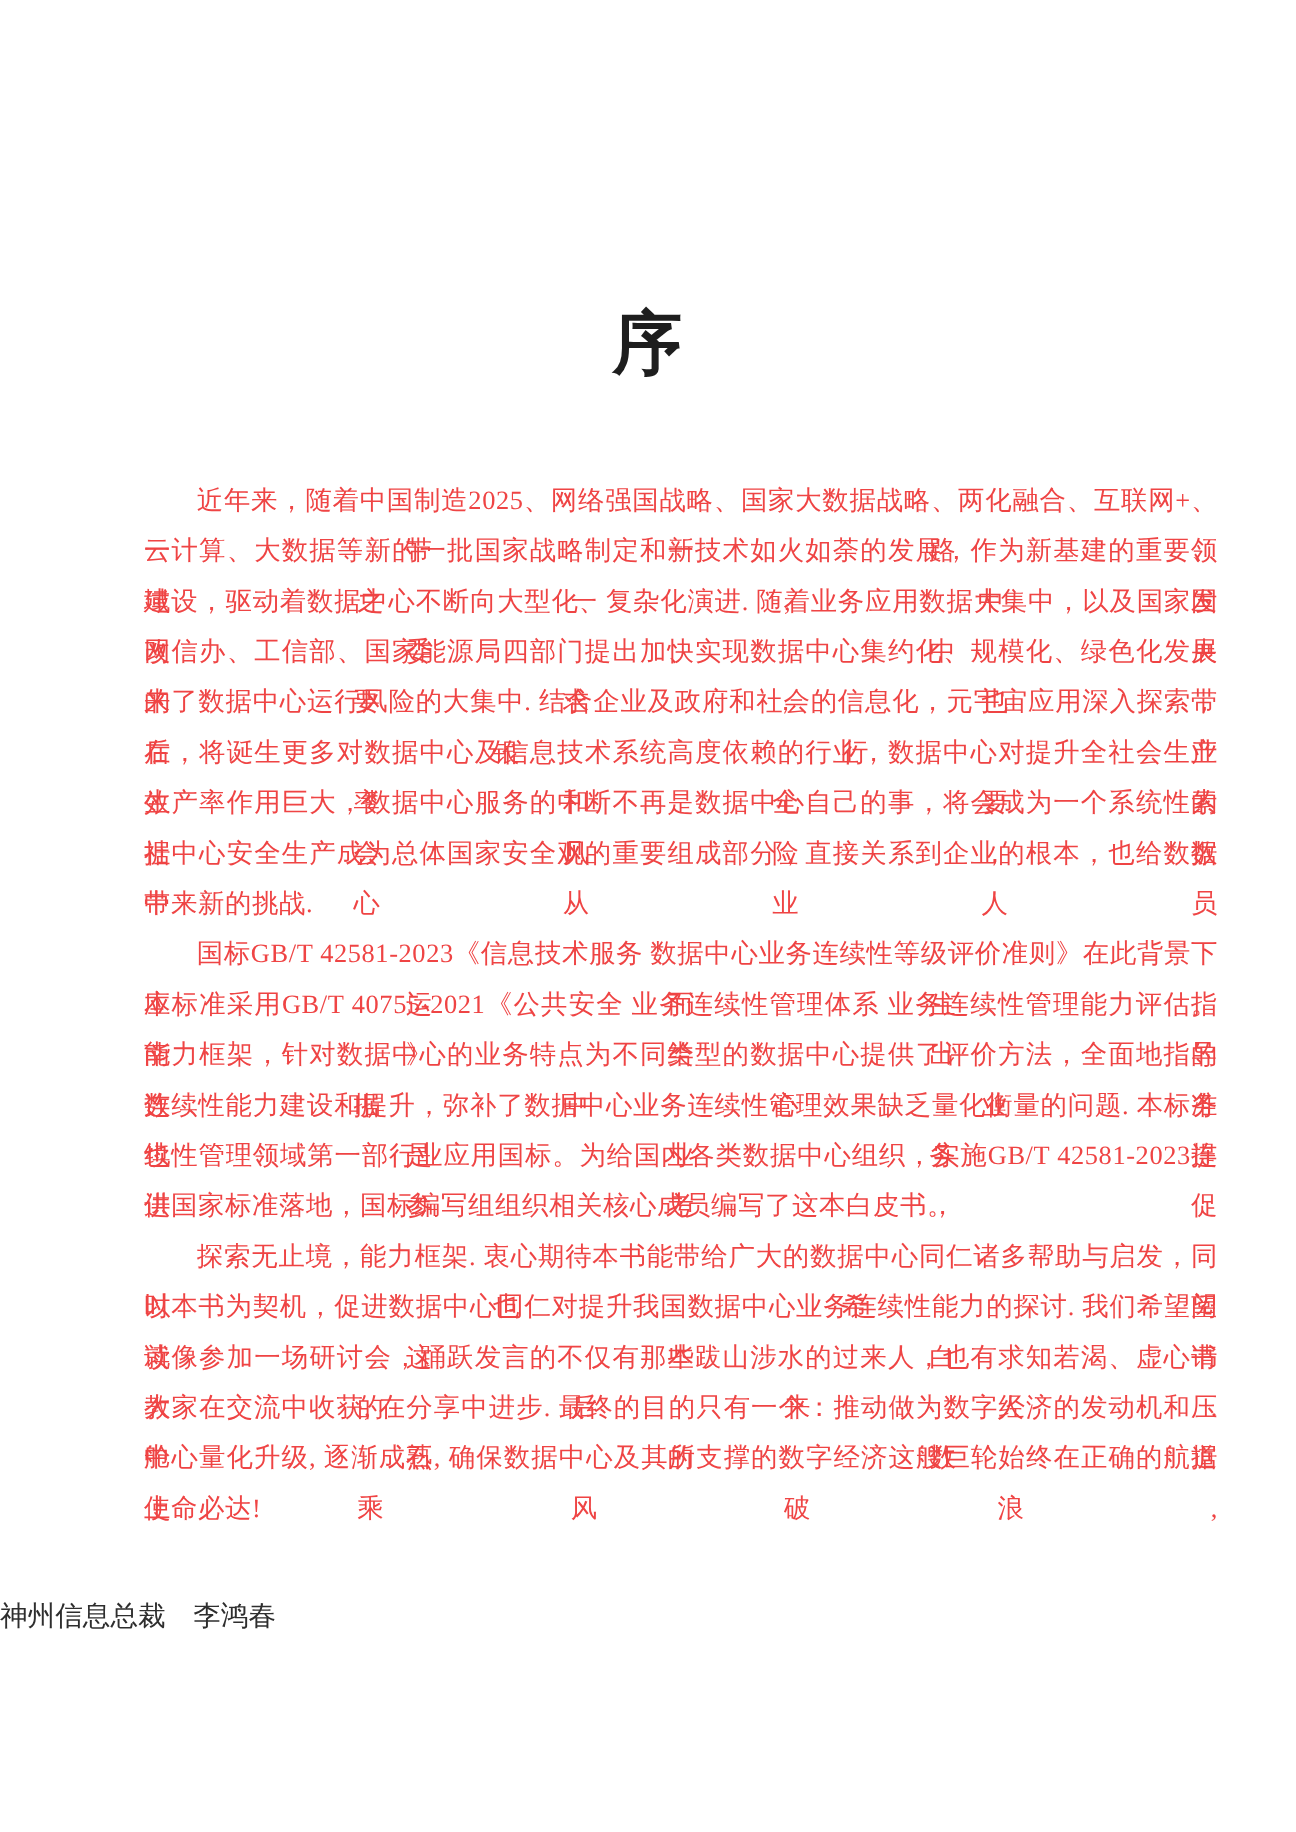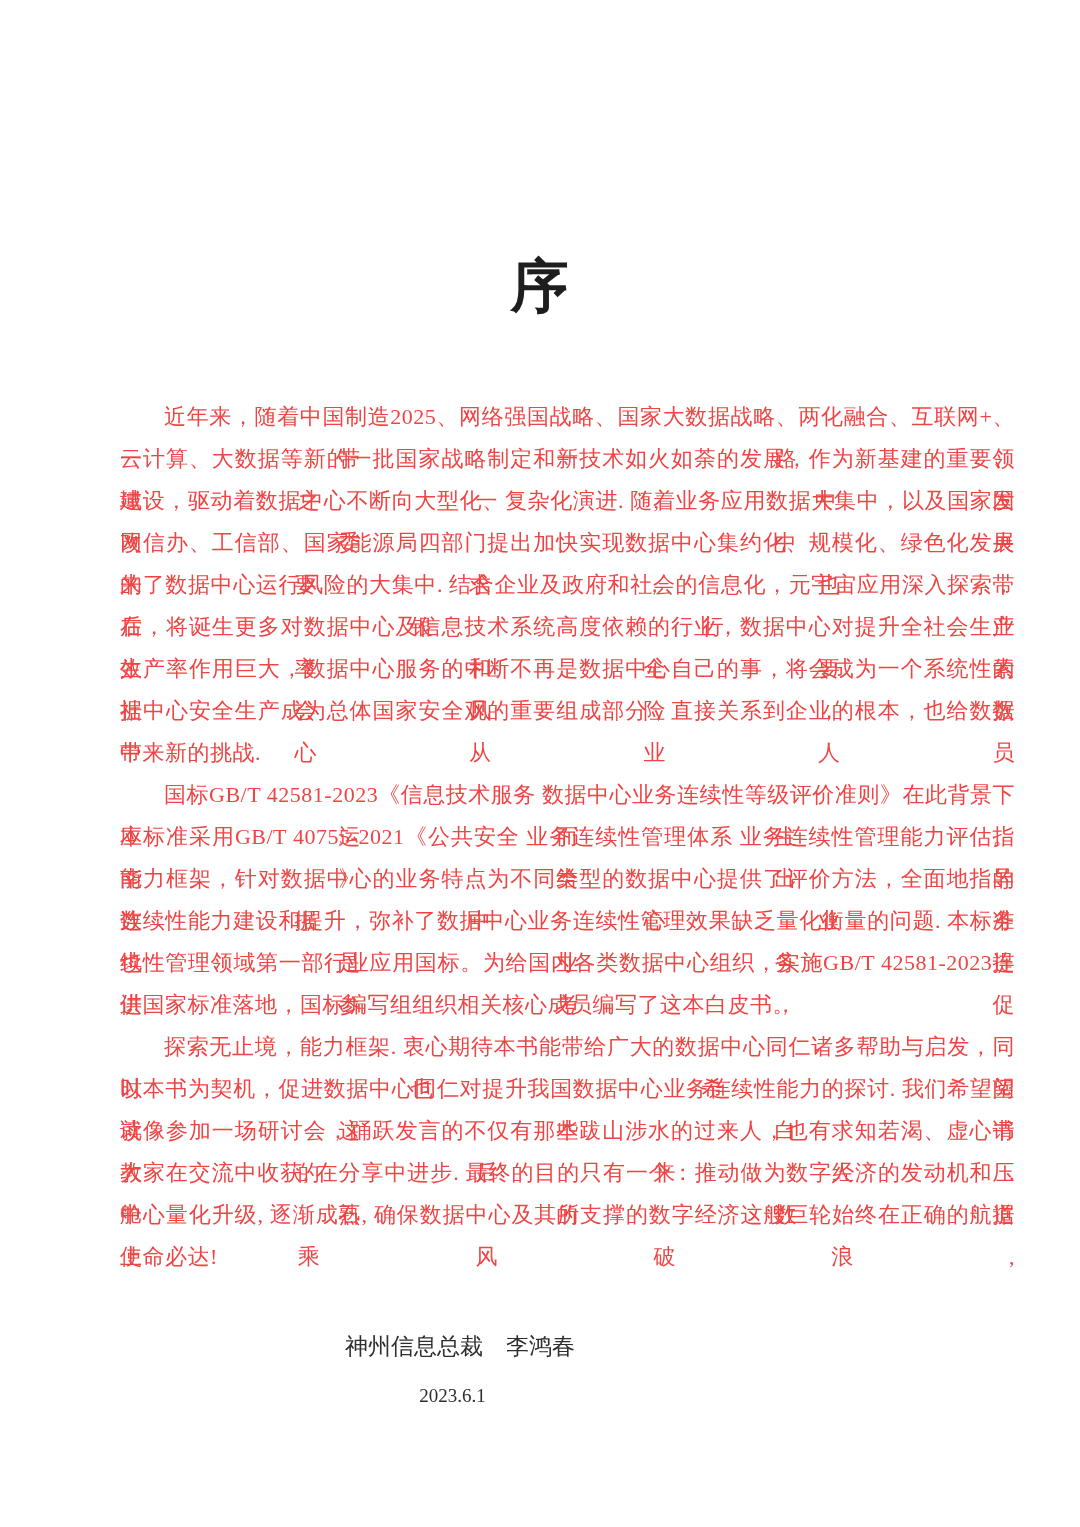--- a/index.html
+++ b/index.html
@@ -49,21 +49,21 @@
     text-align-last: justify;
     letter-spacing: 0.5px;
   }
   .line.first { text-indent: 2em; }
   .line.last  { text-align-last: left; }
   .sig-block {
     position: absolute;
     top: 1332px;
     left: 0;
     right: 160px;
-    text-align: center;
+    text-align: left;
   }
   .signature {
     font-size: 23px;
     line-height: 30px;
     color: #2e2e2e;
   }
   .sig-date {
     margin-top: 22px;
     margin-right: 15px;
     font-size: 19px;
@@ -103,16 +103,15 @@
         <div class="line">以本书为契机，促进数据中心同仁对提升我国数据中心业务连续性能力的探讨. 我们希望阅读这本白书</div>
         <div class="line">就像参加一场研讨会，踊跃发言的不仅有那些跋山涉水的过来人，也有求知若渴、虚心请教的后来人.</div>
         <div class="line">大家在交流中收获, 在分享中进步. 最终的目的只有一个：推动做为数字经济的发动机和压舱石的数据</div>
         <div class="line">中心量化升级, 逐渐成熟, 确保数据中心及其所支撑的数字经济这艘巨轮始终在正确的航道上乘风破浪,</div>
         <div class="line last">使命必达!</div>
       </div>
     </div>
 
   <div class="sig-block">
     <div class="signature">神州信息总裁　李鸿春</div>
-    <div class="sig-date">2023.6.1</div>
   </div>
 
 </div>
 
 </body></html>

